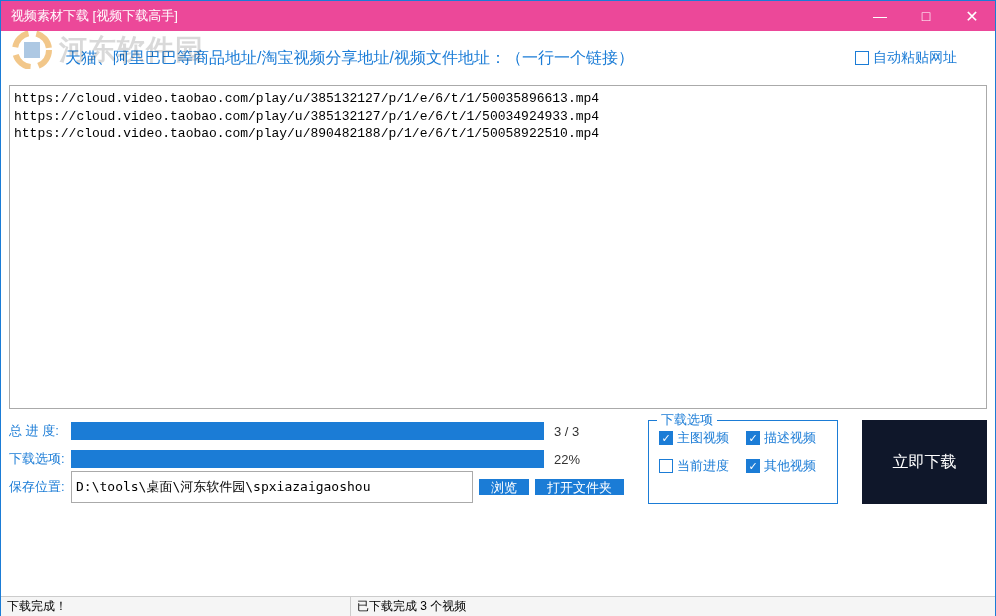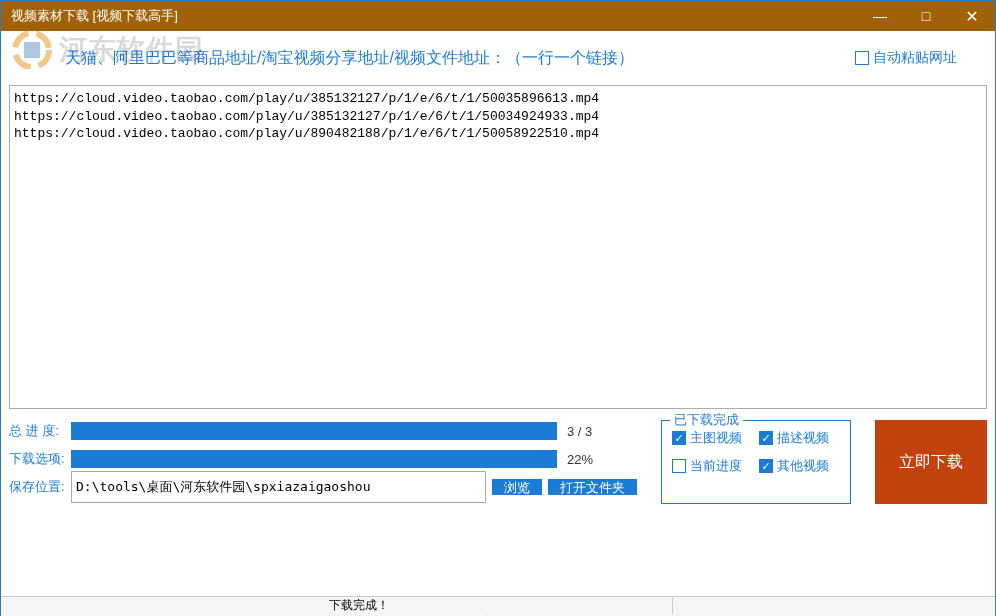--- a/index.html
+++ b/index.html
@@ -6,21 +6,21 @@
 body {
   font-family: "Microsoft YaHei", SimSun, sans-serif;
   font-size: 13px;
   background: #fff;
   width: 996px;
   height: 616px;
   overflow: hidden;
   border: 1px solid #1b7cd6;
 }
 .titlebar {
-  background: #a16207;
+  background: #ec4899;
   color: #fff;
   height: 30px;
   display: flex;
   align-items: center;
   padding-left: 10px;
   font-size: 13px;
 }
 .titlebar-title { flex: 1; }
 .win-controls { display: flex; height: 100%; }
 .win-btn {
@@ -170,39 +170,38 @@
   border: 1px solid #1b7cd6;
   margin-right: 4px;
   display: inline-flex;
   align-items: center;
   justify-content: center;
   color: #fff;
   font-size: 11px;
 }
 .chk2.checked { background: #1b7cd6; }
 .download-btn {
-  background: #c2410c;
+  background: #0f172a;
   color: #fff;
   border: none;
-  width: 112px;
+  width: 125px;
   font-size: 16px;
   cursor: pointer;
   font-family: inherit;
 }
 .statusbar {
   position: absolute;
   bottom: 0;
   left: 1px; right: 1px;
   height: 20px;
   border-top: 1px solid #ccc;
   display: flex;
   align-items: center;
   font-size: 12px;
   background: #f5f5f5;
-  flex-direction: column;
 }
 .status-left {
   width: 350px;
   padding-left: 6px;
   border-right: 1px solid #ccc;
   height: 100%;
   display: flex;
   align-items: center;
 }
 .status-right {
@@ -260,21 +259,21 @@
       </div>
       <div class="row">
         <span class="row-label">保存位置:</span>
         <input class="path-input" value="D:\tools\桌面\河东软件园\spxiazaigaoshou" style="">
         <button class="btn">浏览</button>
         <button class="btn">打开文件夹</button>
       </div>
     </div>
 
     <div class="options-box">
-      <span class="options-legend">已下载完成</span>
+      <span class="options-legend">下载选项</span>
       <div class="opt-grid">
         <label class="opt">
           <span class="chk2 checked">✓</span>
           <span>主图视频</span>
         </label>
         <label class="opt">
           <span class="chk2 checked">✓</span>
           <span>描述视频</span>
         </label>
         <label class="opt">

